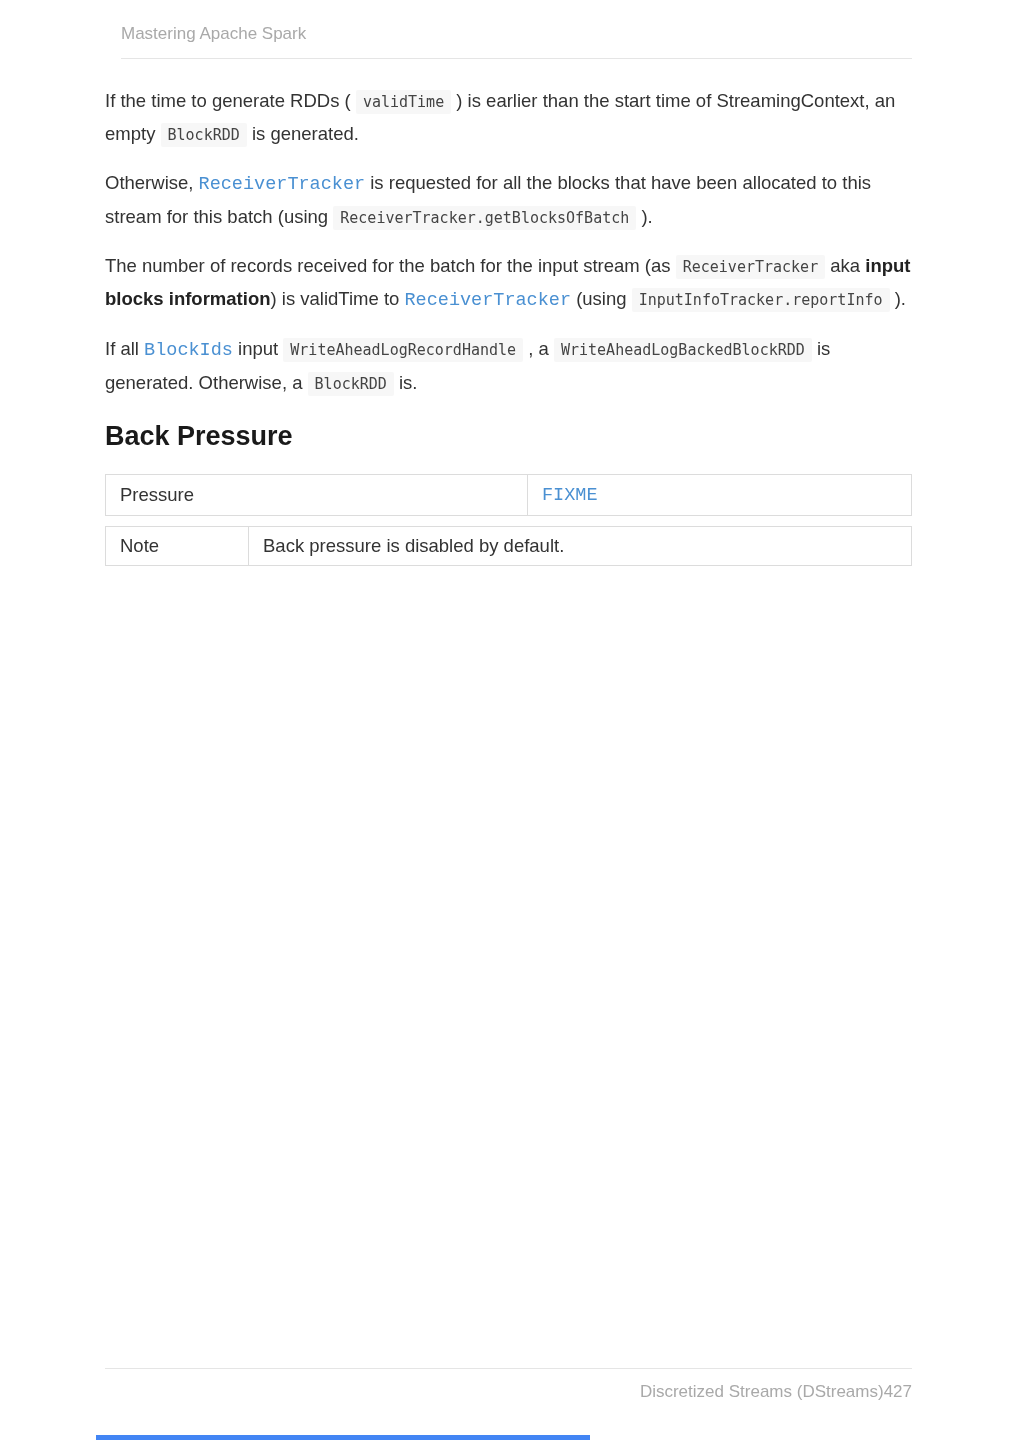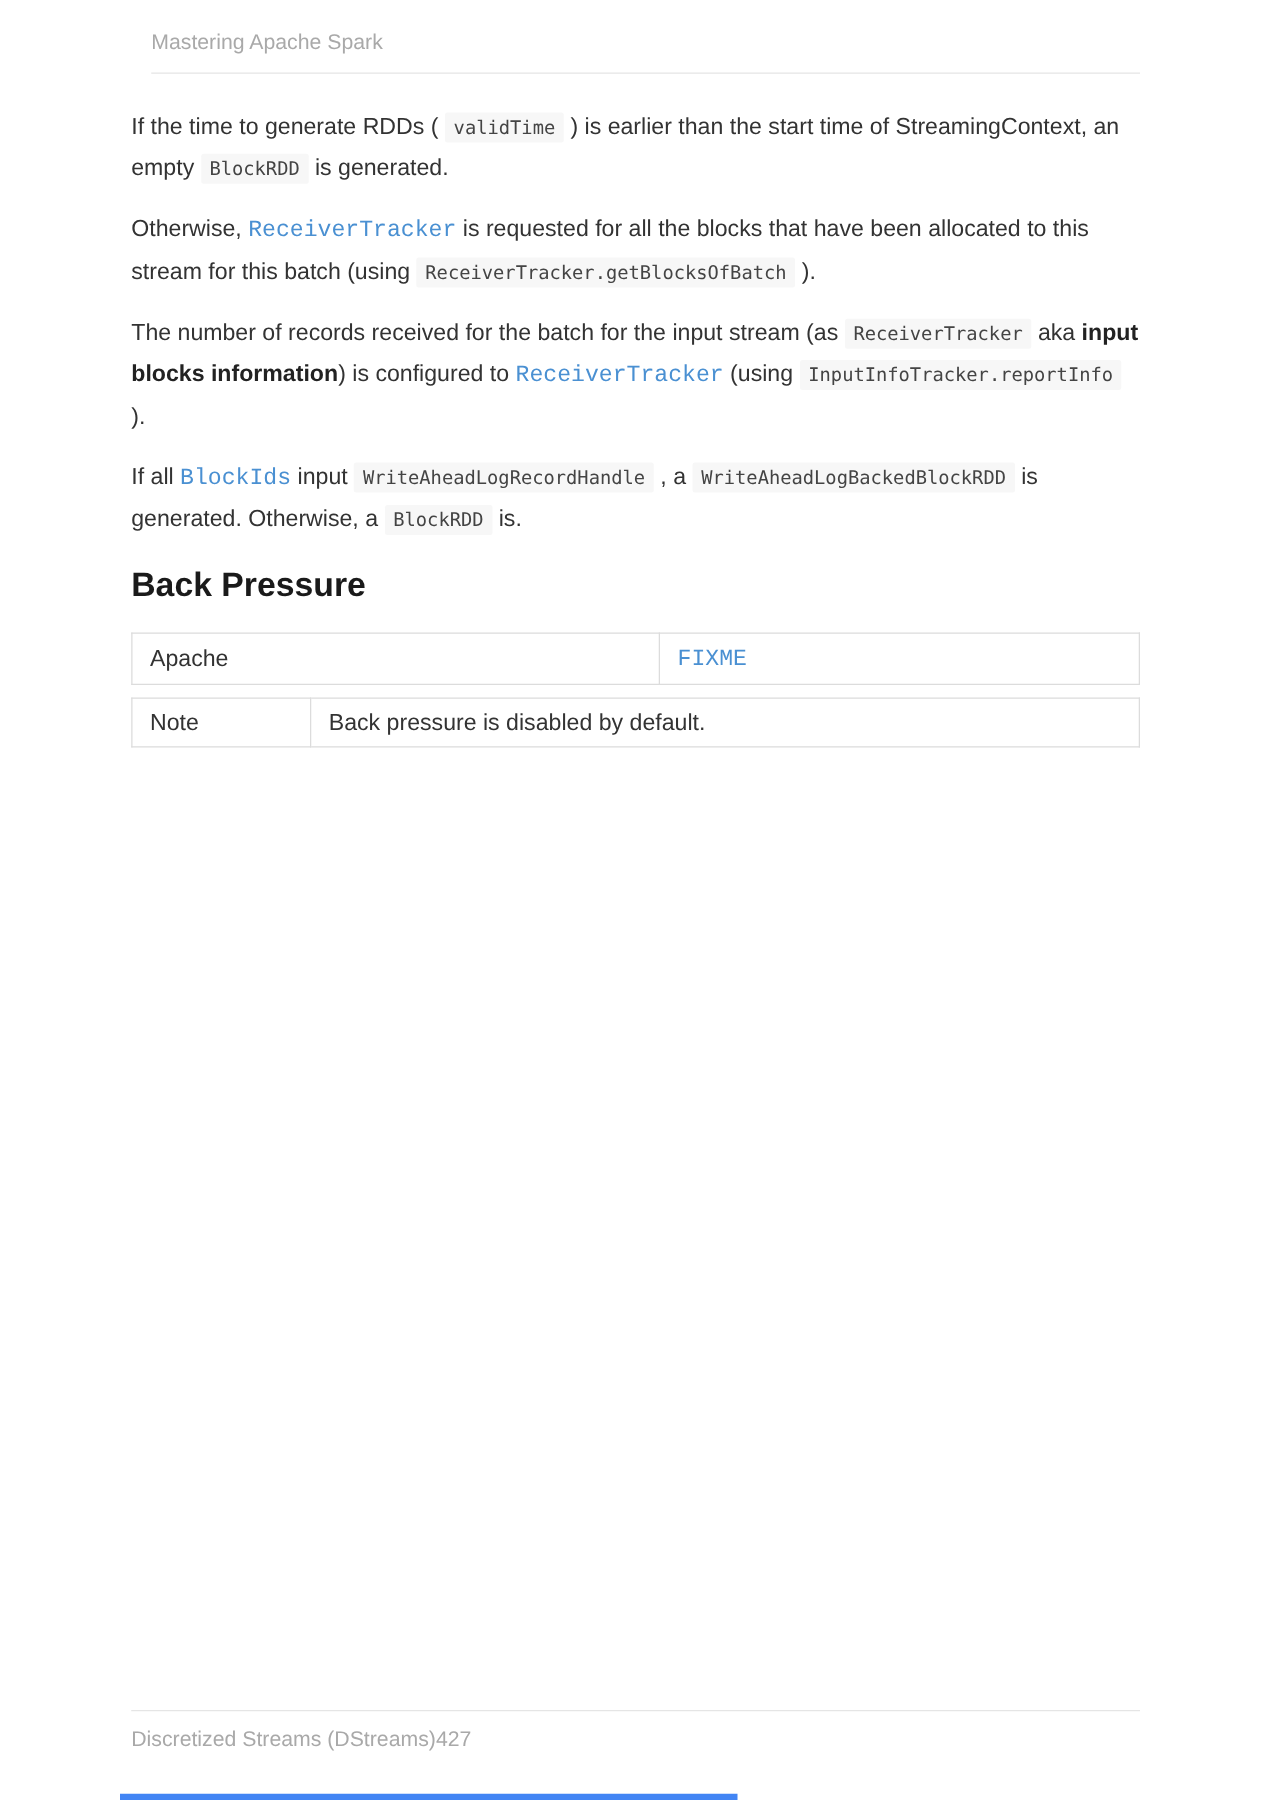--- a/index.html
+++ b/index.html
@@ -68,21 +68,21 @@
   }
   .caution-table col.c1 { width: 422px; }
   .note-table col.c1 { width: 143px; }
 
   .page-footer {
     position: absolute;
     left: 105px; right: 107px; top: 1368px;
     border-top: 1px solid #e5e5e5;
     padding-top: 13px;
     display: flex;
-    justify-content: flex-start;
+    justify-content: flex-end;
     font-size: 17px;
     color: #a9a9a9;
   }
 
   .bottom-bar {
     position: absolute;
     left: 96px; bottom: 0;
     width: 494px; height: 5px;
     background: #4285f4;
   }
@@ -93,34 +93,34 @@
 <div class="page">
 
   <div class="site-header">Mastering Apache Spark</div>
 
   <div class="content">
 
     <p class="first"><span>If the time to generate RDDs ( </span><code class="inline">validTime</code><span> ) is earlier than the start time of StreamingContext, an empty </span><code class="inline">BlockRDD</code><span> is generated.</span></p>
 
     <p><span>Otherwise, </span><a class="link">ReceiverTracker</a><span> is requested for all the blocks that have been allocated to this stream for this batch (using </span><code class="inline">ReceiverTracker.getBlocksOfBatch</code><span> ).</span></p>
 
-    <p><span>The number of records received for the batch for the input stream (as </span><code class="inline">ReceiverTracker</code><span> aka </span><strong class="bold-run">input blocks information</strong><span>) is configured to </span><a class="link">ReceiverTracker</a><span> (using </span><code class="inline">InputInfoTracker.reportInfo</code><span> ).</span></p>
+    <p><span>The number of records received for the batch for the input stream (as </span><code class="inline">ReceiverTracker</code><span> aka </span><strong class="bold-run">input blocks information</strong><span>) is validTime to </span><a class="link">ReceiverTracker</a><span> (using </span><code class="inline">InputInfoTracker.reportInfo</code><span> ).</span></p>
 
     <p><span>If all </span><a class="link">BlockIds</a><span> input </span><code class="inline">WriteAheadLogRecordHandle</code><span> , a </span><code class="inline">WriteAheadLogBackedBlockRDD</code><span> is generated. Otherwise, a </span><code class="inline">BlockRDD</code><span> is.</span></p>
 
     <h2 class="section-heading">Back Pressure</h2>
 
     <table class="data-table caution-table">
       <colgroup>
           <col class="c1">
           <col class="c2">
         </colgroup>
       <tbody>
           <tr>
-        <td>Apache</td>
+        <td>Pressure</td>
         <td><a class="link">FIXME</a></td>
       </tr>
     </tbody>
       </table>
 
 
     <table class="data-table note-table">
       <colgroup>
           <col class="c1">
           <col class="c2">

